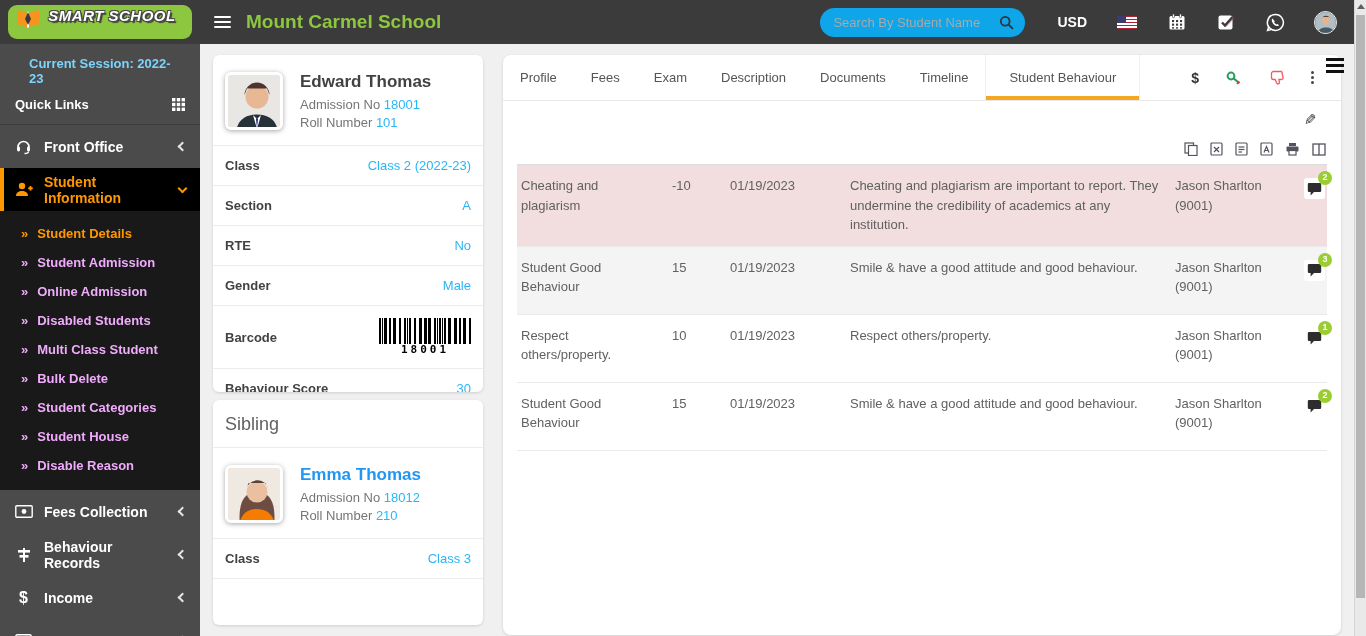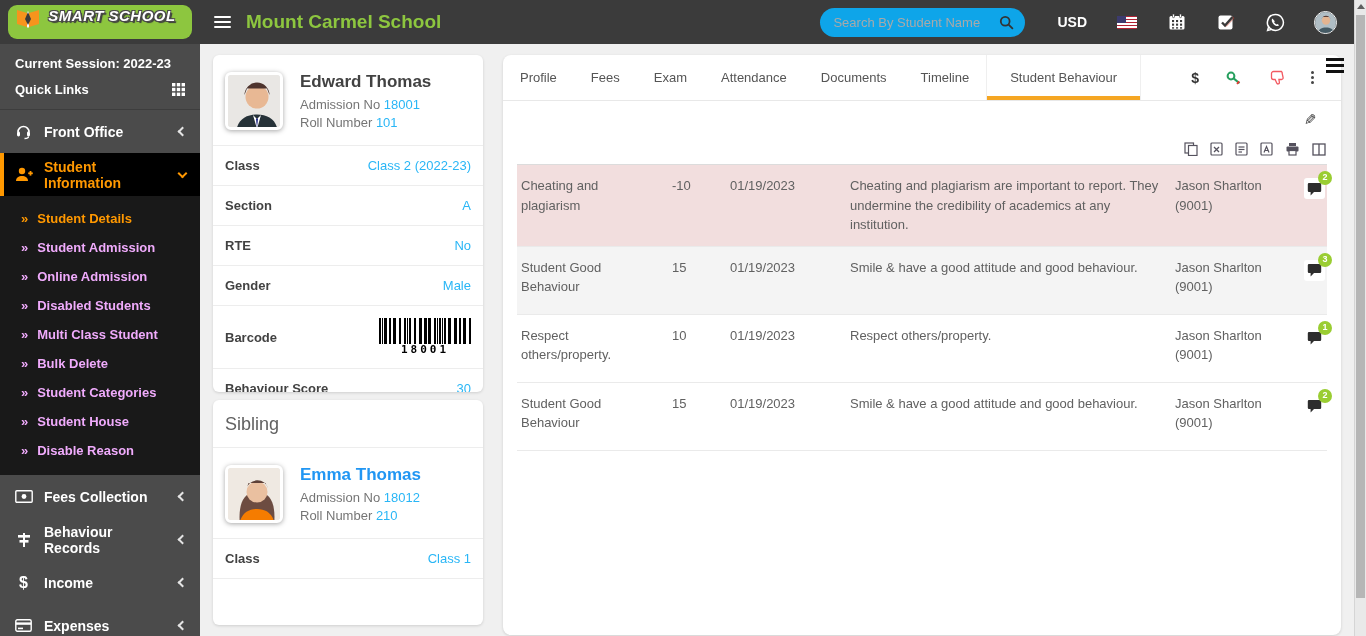--- a/index.html
+++ b/index.html
@@ -26,21 +26,21 @@
   .avatar { width:23px; height:23px; border-radius:50%; overflow:hidden; margin-left:29px; margin-right:17px; border:1px solid #fff; cursor:pointer; flex:none; }
 
   
   .scrollbar { position:absolute; top:0; right:0; width:12px; height:636px; background:#e9e9e9; border-left:1px solid #d5d5d5; z-index:30; }
   .sb-up { height:13px; display:flex; align-items:center; justify-content:center; }
   .sb-up::before { content:""; border-left:4px solid transparent; border-right:4px solid transparent; border-bottom:5px solid #606060; }
   .sb-thumb { position:absolute; left:1px; right:1px; top:15px; bottom:38px; background:#b6b6b6; }
 
   
   .sidebar { position:absolute; top:44px; left:0; width:200px; height:592px; background:#4b4b4b; color:#fff; }
-  .session { padding:12px 15px 2px; font-size:13px; font-weight:bold; color:#ffffff; }
+  .session { padding:12px 29px 2px; font-size:13px; font-weight:bold; color:#7dd3fc; }
   .quicklinks { padding:9px 15px 12px; display:flex; align-items:center; justify-content:space-between; font-size:13px; font-weight:bold; border-bottom:1px solid #3d3d3d; cursor:pointer; }
   .nav-item { height:43px; display:flex; align-items:center; gap:11px; padding:0 14px 0 10px; border-left:4px solid transparent; font-size:14px; font-weight:bold; color:#fff; cursor:pointer; }
   .nav-item .nav-ico { width:19px; display:flex; justify-content:center; flex:none; }
   .nav-item.active { background:#000; border-left-color:#ff9800; color:#ff9800; }
   .chev { margin-left:auto; width:7px; height:7px; border-left:2px solid #e4e4e4; border-bottom:2px solid #e4e4e4; }
   .chev-left { transform:rotate(45deg); }
   .chev-down { transform:rotate(-45deg); margin-top:-3px; }
   .nav-item.active .chev { border-color:#ff9800; }
   .submenu { background:#191919; padding:8px 0 10px; }
   .smi { display:flex; align-items:center; gap:9px; padding:7px 14px 7px 21px; font-size:13px; font-weight:bold; color:#f0abfc; cursor:pointer; }
@@ -398,35 +398,35 @@
           </svg>
         </span>
         <div>
           <div class="stud-name name-blue">Emma Thomas</div>
           <div class="stud-line"><span>Admission No</span> <span class="blue">18012</span></div>
           <div class="stud-line"><span>Roll Number</span> <span class="blue">210</span></div>
         </div>
       </div>
       <div class="info-row class-row">
         <span class="info-label">Class</span>
-        <span class="info-value">Class 1</span>
+        <span class="info-value">Class 3</span>
       </div>
     </div>
   </div>
 
   <div class="card right-col">
     <div class="tabbar">
 
         <div class="tab">Profile</div>
 
         <div class="tab">Fees</div>
 
         <div class="tab">Exam</div>
 
-        <div class="tab">Attendance</div>
+        <div class="tab">Description</div>
 
         <div class="tab">Documents</div>
 
         <div class="tab">Timeline</div>
 
         <div class="tab active">Student Behaviour</div>
 
       <div class="tab-icons">
         <span class="tico" style="font-weight:bold;color:#333;font-size:14px;">$</span>
         <span class="tico">

